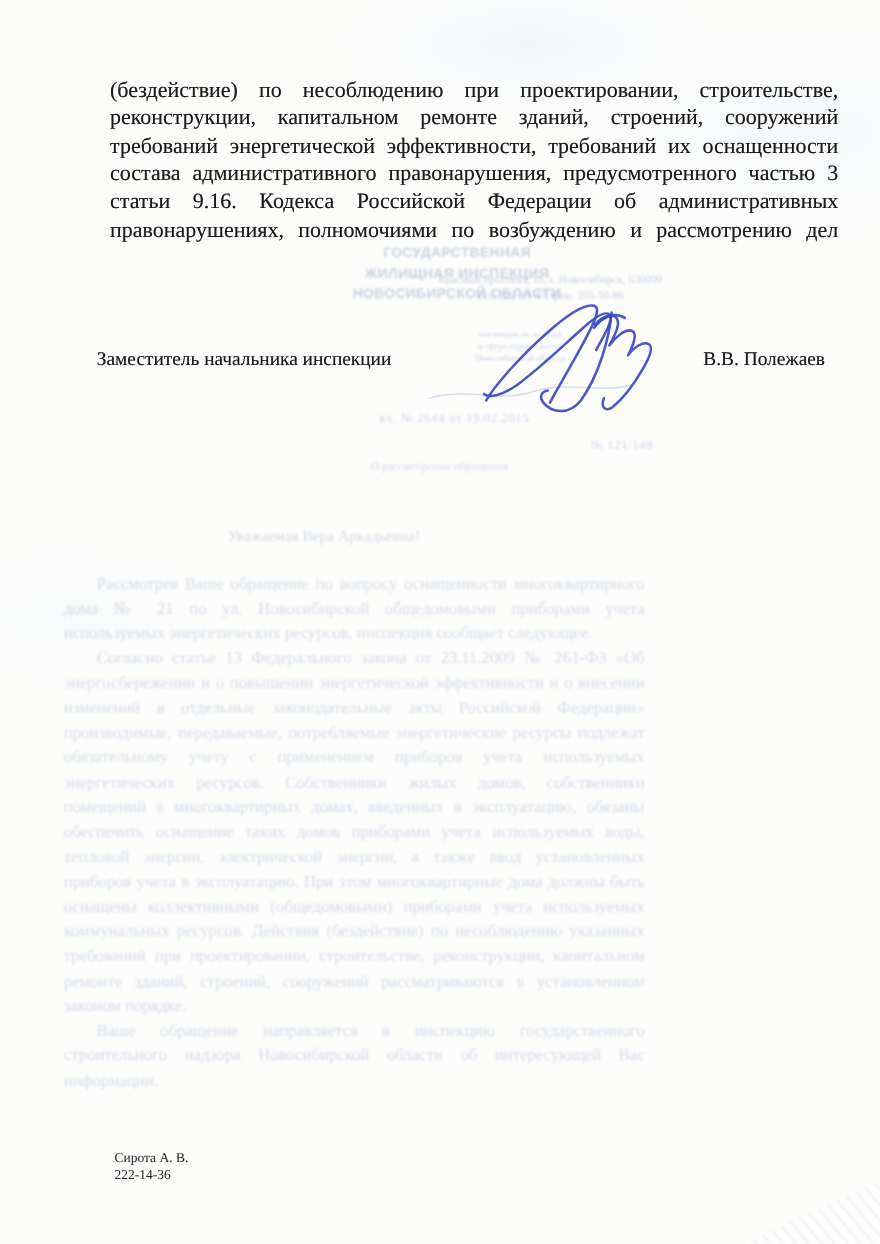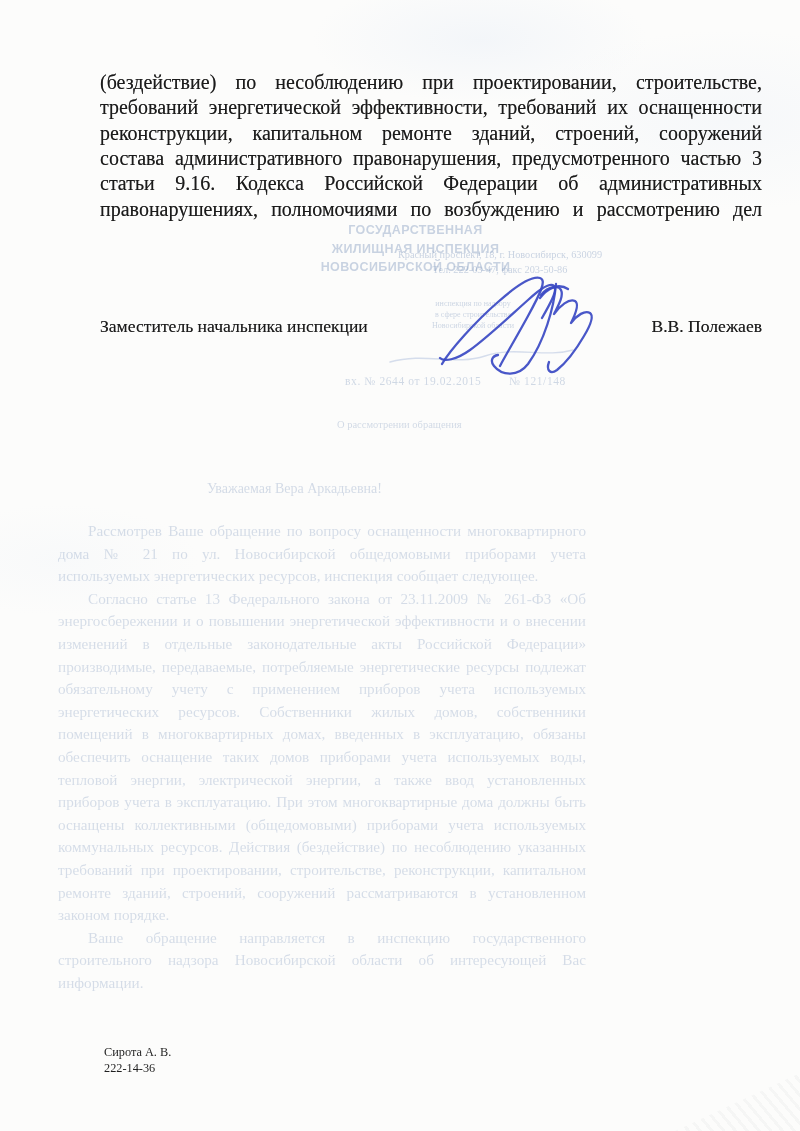--- a/index.html
+++ b/index.html
@@ -20,42 +20,42 @@
 
   
   .front{position:absolute;inset:0;z-index:3;color:#1b1b1b;}
   .main-par{position:absolute;left:100px;top:70px;width:662px;}
   .doc-line{
     font-size:20px;line-height:25.35px;height:25.35px;white-space:normal;
     text-align:justify;text-align-last:justify;
     text-shadow:0 0 .4px rgba(20,20,20,.55);
   }
   .sign-row{
-    position:absolute;left:100px;top:316px;width:662px;
+    position:absolute;left:88px;top:316px;width:662px;
     display:flex;justify-content:space-between;align-items:baseline;
     font-size:17.6px;text-shadow:0 0 .4px rgba(20,20,20,.55);
   }
   .executor{position:absolute;left:104px;top:1045px;font-size:12.3px;line-height:15.5px;color:#1f1f1f;}
 
   
   .sig-svg{position:absolute;left:420px;top:258px;z-index:4;}
   .sig-svg path{fill:none;stroke:#3a49c3;stroke-width:2.3;stroke-linecap:round;stroke-linejoin:round;opacity:.92;}
 
   
   .ghost{position:absolute;z-index:1;color:#7d96bc;filter:blur(.75px);text-align:right;}
   .ghost-caps{
     left:288px;top:173px;width:255px;text-align:center;
     font-size:12.5px;font-weight:bold;line-height:18.5px;letter-spacing:.4px;opacity:.40;
     font-family:"Liberation Sans", sans-serif;
     margin-top:48px;
   }
   .ghost-addr{left:360px;top:247px;width:280px;text-align:center;font-size:10.3px;line-height:15px;opacity:.40;}
   .ghost-stamp{left:398px;top:298px;width:150px;text-align:center;font-size:8px;line-height:11px;opacity:.38;}
   .ghost-ref{top:375px;font-size:11.5px;opacity:.35;letter-spacing:.6px;}
-  .ghost-ref.l{left:345px;} .ghost-ref.r{left:509px;}
+  .ghost-ref.l{left:345px;} .ghost-ref.r{left:537px;margin-top:24px;}
   .ghost-subject{left:337px;top:419px;font-size:10.5px;opacity:.33;}
   .ghost-salutation{left:207px;top:481px;font-size:14px;opacity:.32;}
   .ghost-body{left:58px;top:520px;width:528px;font-size:15.2px;line-height:22.6px;text-align:justify;opacity:.30;}
   .ghost-body p{margin:0;text-indent:30px;}
   .ghost-squiggle{position:absolute;left:385px;top:340px;z-index:1;filter:blur(.6px);}
   .ghost-squiggle path{fill:none;stroke:#a6b8d9;stroke-width:1.4;opacity:.45;stroke-linecap:round;}
 
   
   .corner-hatch{
     position:absolute;right:0;bottom:0;width:125px;height:58px;z-index:2;
@@ -106,22 +106,22 @@
       <p>Ваше обращение направляется в инспекцию государственного строительного надзора Новосибирской области об интересующей Вас информации.</p>
     </div>
 
   <div class="corner-hatch"></div>
 
   <div class="front">
 
     <div class="main-par">
 
     <div class="doc-line">(бездействие) по несоблюдению при проектировании, строительстве,</div>
+        <div class="doc-line">реконструкции, капитальном ремонте зданий, строений, сооружений</div>
         <div class="doc-line">требований энергетической эффективности, требований их оснащенности</div>
-        <div class="doc-line">реконструкции, капитальном ремонте зданий, строений, сооружений</div>
         <div class="doc-line">состава административного правонарушения, предусмотренного частью 3</div>
         <div class="doc-line">статьи 9.16. Кодекса Российской Федерации об административных</div>
         <div class="doc-line">правонарушениях, полномочиями по возбуждению и рассмотрению дел</div>
       </div>
 
     <div class="sign-row">
       <span>Заместитель начальника инспекции</span>
       <span>В.В. Полежаев</span>
     </div>
 

